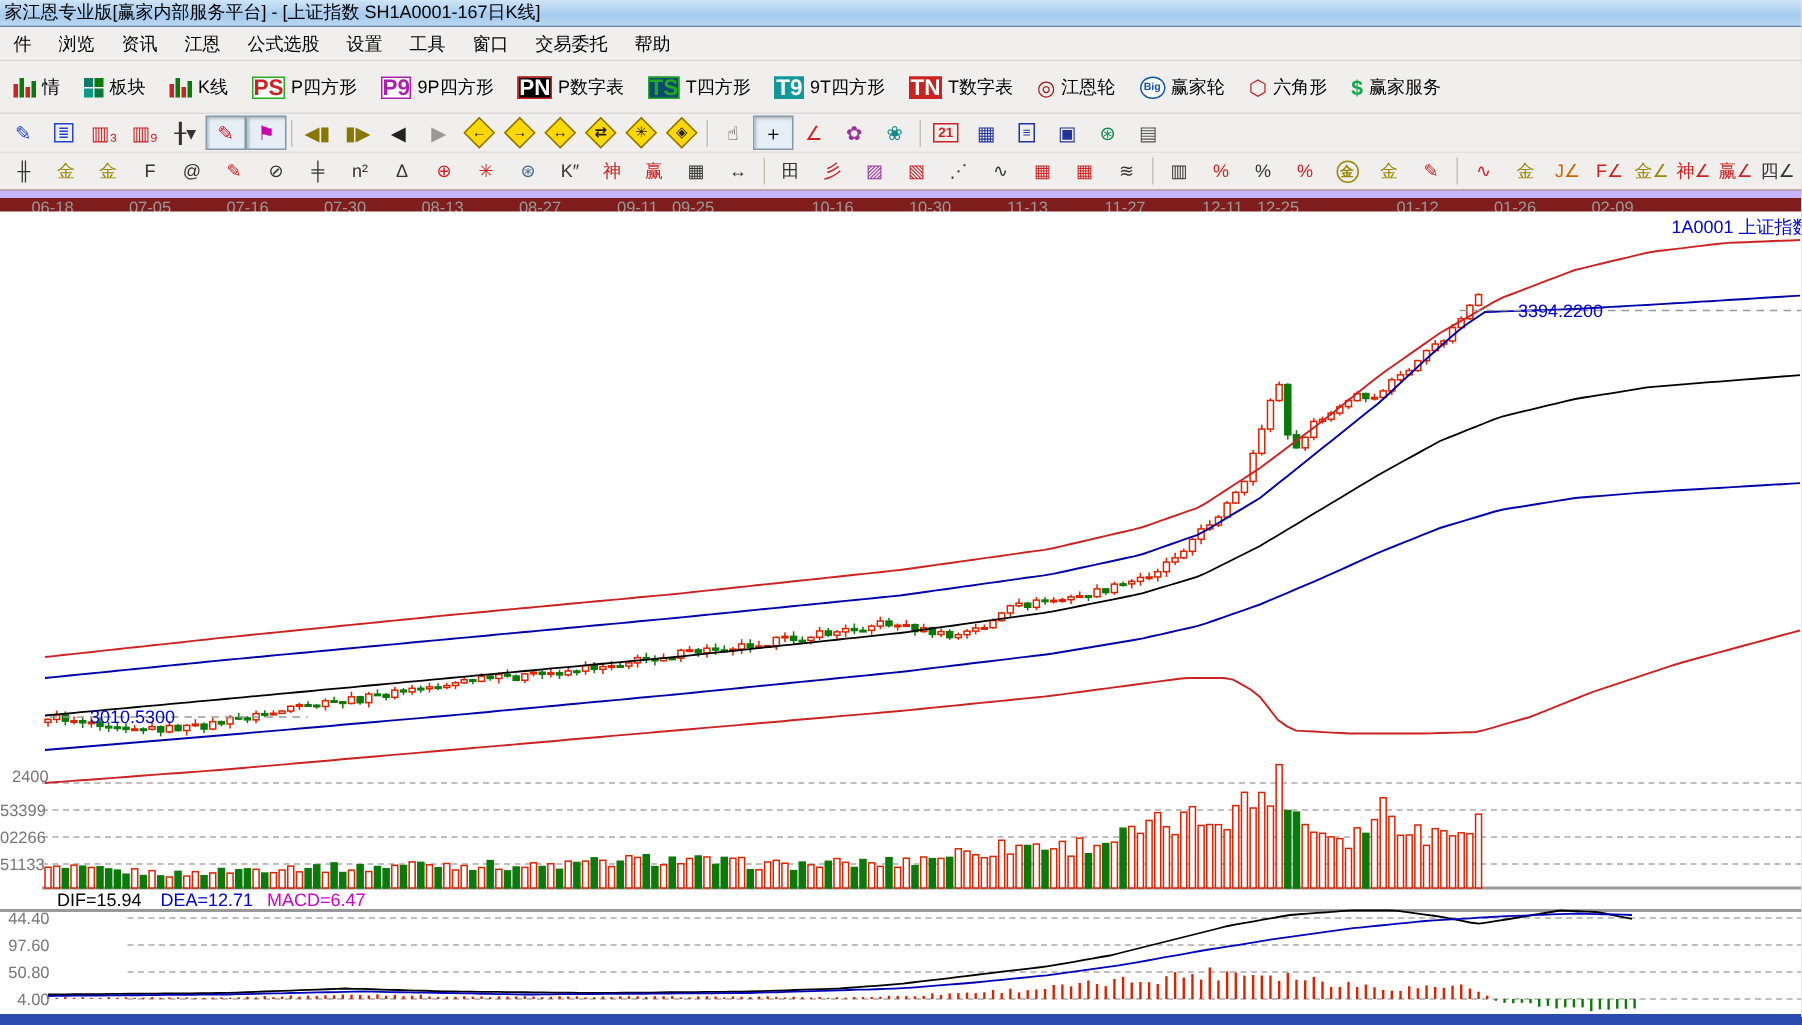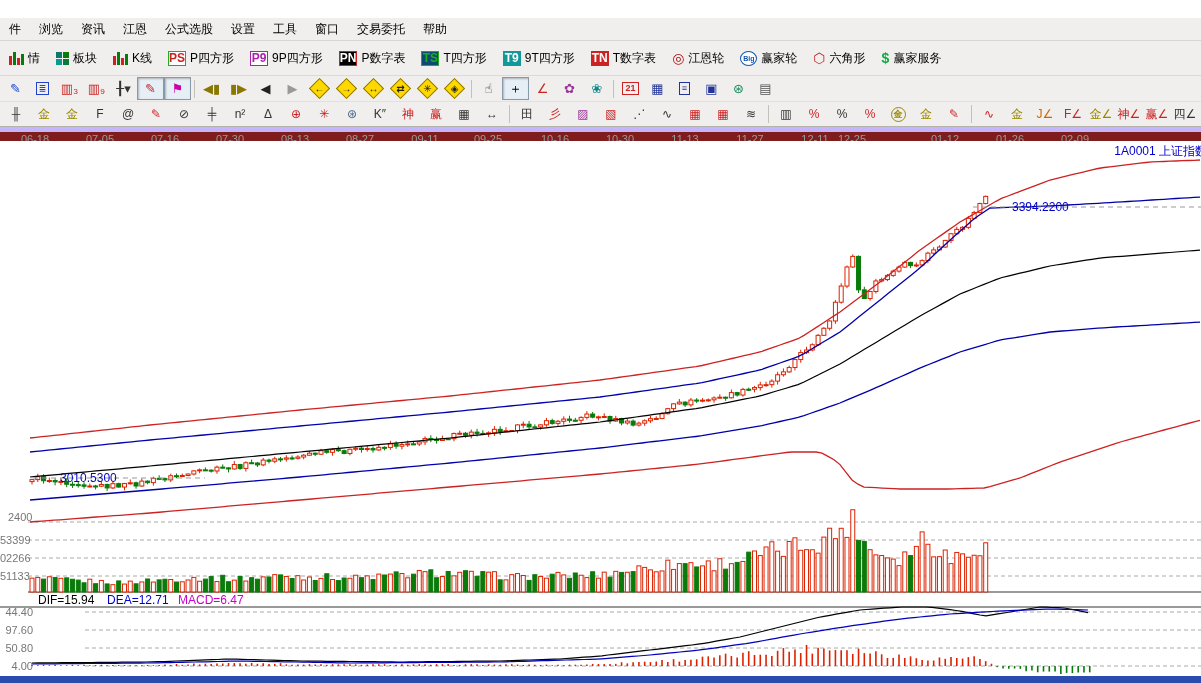--- a/index.html
+++ b/index.html
@@ -11,21 +11,21 @@
     font-size:12px;color:#000;line-height:17px;padding-left:3px;box-sizing:border-box;white-space:nowrap;}
   
   #menubar{position:absolute;left:0;top:18px;width:100%;height:22px;background:#f0efee;
     border-bottom:1px solid #d8d6d2;display:flex;align-items:center;font-size:12px;color:#000;}
   .menu-item{padding:2px 9px;cursor:default;}
   
   #toolbar1{position:absolute;left:0;top:41px;width:100%;height:34px;background:#f0efee;
     border-bottom:1px solid #dcdad6;display:flex;align-items:center;font-size:12px;color:#000;padding-left:1px;}
   .tb1-item{display:flex;align-items:center;gap:4px;padding:4px 8px;cursor:default;}
   .badge-letters{display:inline-block;min-width:16px;height:13px;line-height:13px;text-align:center;
-    font-size:12px;font-weight:bold;border:1px solid;}
+    font-size:15px;font-weight:bold;border:1px solid;}
   .badge-glyph{font-size:14px;line-height:14px;font-weight:bold;}
   .badge-candles{display:inline-flex;align-items:flex-end;gap:1px;height:14px;}
   .badge-candles i{display:block;width:3px;}
   .badge-blocks{display:inline-grid;grid-template-columns:6px 6px;grid-gap:1px;}
   .badge-blocks i{display:block;width:6px;height:6px;}
   
   #toolbar2{position:absolute;left:0;top:76px;width:100%;height:25px;background:#f0efee;
     border-bottom:1px solid #e3e1dd;display:flex;align-items:center;padding-left:2px;}
   #toolbar3{position:absolute;left:0;top:102px;width:100%;height:24px;background:#f0efee;
     border-bottom:1px solid #b5b2ac;display:flex;align-items:center;padding-left:2px;}
@@ -51,20 +51,23 @@
   #indicator-header .ind-name{color:#000;margin-right:12px;}
   #symbol-label{position:absolute;right:-6px;top:2px;font-size:12px;color:#0000cc;white-space:nowrap;}
   #chartsvg{position:absolute;left:0;top:0;}
   
   #statusbar{position:absolute;left:0;bottom:0;width:100%;height:7px;background:#2b4bae;}
 </style>
 </head>
 <body>
 <div id="app">
 
+<div id="titlebar">
+  <span>家江恩专业版[赢家内部服务平台] - [上证指数  SH1A0001-167日K线]</span>
+</div>
 
 <div id="menubar">
       <div class="menu-item">件</div>
       <div class="menu-item">浏览</div>
       <div class="menu-item">资讯</div>
       <div class="menu-item">江恩</div>
       <div class="menu-item">公式选股</div>
       <div class="menu-item">设置</div>
       <div class="menu-item">工具</div>
       <div class="menu-item">窗口</div>
@@ -367,21 +370,21 @@
       </div>
     </div>
 <div id="dateaxis">
       <span class="date-label" style="left: 35px;">06-18</span>
       <span class="date-label" style="left: 100px;">07-05</span>
       <span class="date-label" style="left: 165px;">07-16</span>
       <span class="date-label" style="left: 230px;">07-30</span>
       <span class="date-label" style="left: 295px;">08-13</span>
       <span class="date-label" style="left: 360px;">08-27</span>
       <span class="date-label" style="left: 425px;">09-11</span>
-      <span class="date-label" style="left: 488px; text-decoration: underline;">09-25</span>
+      <span class="date-label" style="left: 462px; text-decoration: underline;">09-25</span>
       <span class="date-label" style="left: 555px;">10-16</span>
       <span class="date-label" style="left: 620px;">10-30</span>
       <span class="date-label" style="left: 685px;">11-13</span>
       <span class="date-label" style="left: 750px;">11-27</span>
       <span class="date-label" style="left: 815px;">12-11</span>
       <span class="date-label" style="left: 852px;">12-25</span>
       <span class="date-label" style="left: 945px;">01-12</span>
       <span class="date-label" style="left: 1010px;">01-26</span>
       <span class="date-label" style="left: 1075px;">02-09</span>
     </div>

